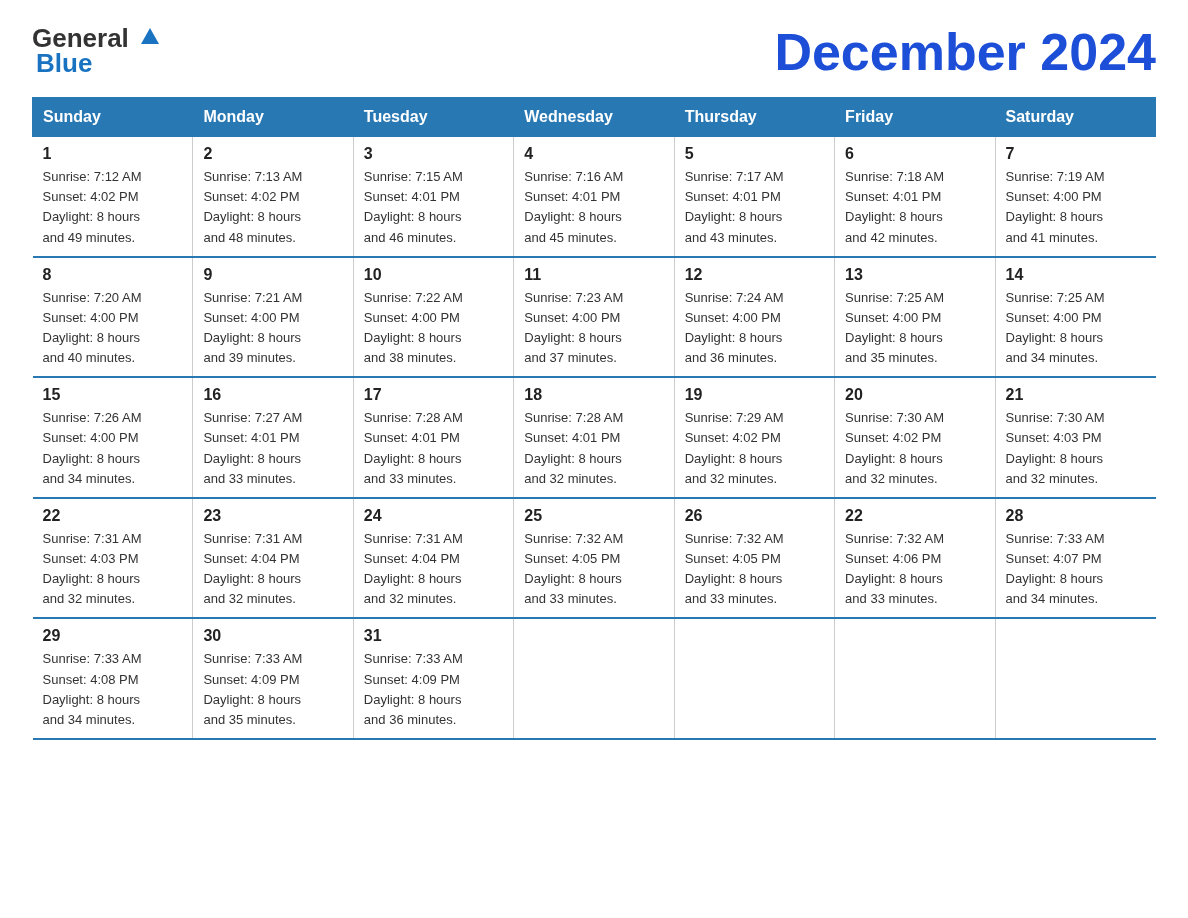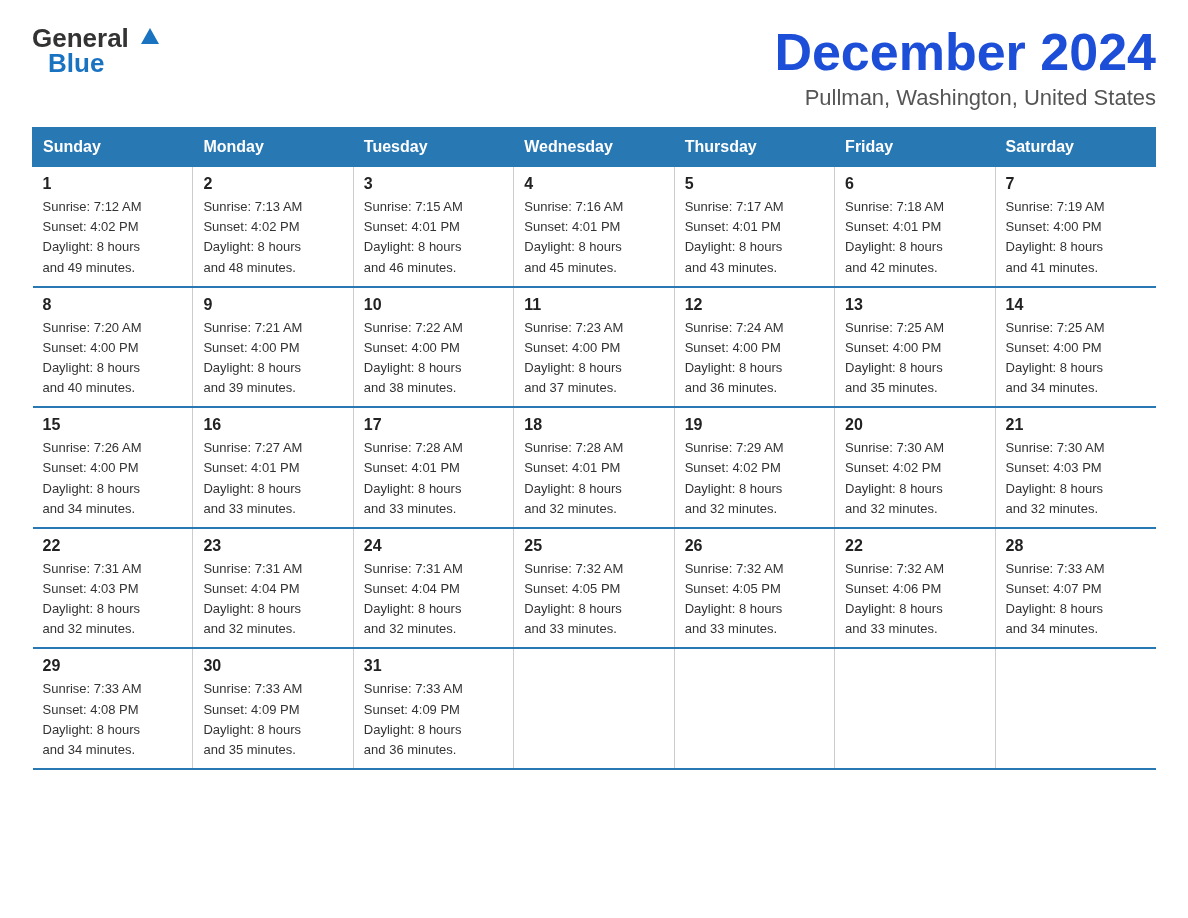--- a/index.html
+++ b/index.html
@@ -92,26 +92,25 @@
 <div class="header-row">
   <div class="logo">
     <div style="display:flex; flex-direction:column; align-items:flex-start; line-height:1.1;">
       <div style="display:flex; align-items:center; gap:8px;">
         <span class="logo-general" style="font-size:26px; font-weight:bold; color:#333;">General</span>
 
         <svg width="22" height="22" viewBox="0 0 22 22" style="margin-left:2px; margin-bottom:2px;">
           <polygon points="11,2 20,18 2,18" fill="#1a73c1"></polygon>
         </svg>
       </div>
-      <span class="logo-blue" style="font-size:26px; font-weight:bold; color:#1a73c1; margin-top:-4px; margin-left:16px;">Blue</span>
+      <span class="logo-blue" style="font-size:26px; font-weight:bold; color:#1a73c1; margin-top:-4px; margin-left:4px;">Blue</span>
     </div>
   </div>
   <div class="title-section">
     <div class="main-title">December 2024</div>
-    <div class="subtitle">Pullman, Washington, United States</div>
   </div>
 </div>
 
 <table>
   <thead>
     <tr>
     <th>Sunday</th>
         <th>Monday</th>
         <th>Tuesday</th>
         <th>Wednesday</th>

